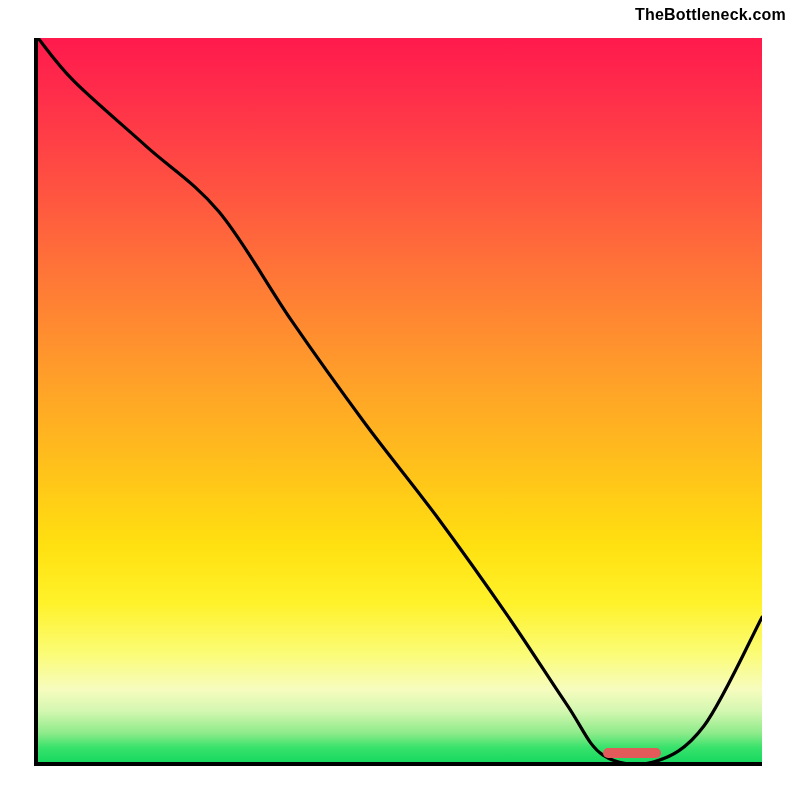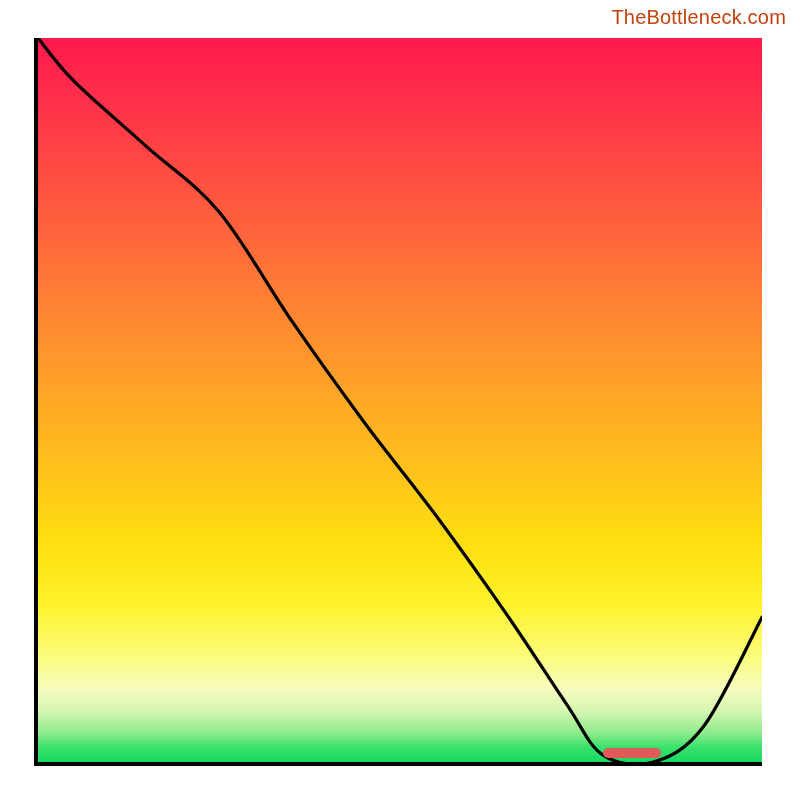--- a/index.html
+++ b/index.html
@@ -13,23 +13,23 @@
   }
   .container {
     position: relative;
     width: 800px;
     height: 800px;
   }
   .watermark {
     position: absolute;
     top: 6px;
     right: 14px;
-    font-size: 20px;
-    font-weight: 400;
-    color: #c2410c;
+    font-size: 16px;
+    font-weight: 700;
+    color: #000000;
     letter-spacing: 0.2px;
     z-index: 30;
   }
   .plot-area {
     position: absolute;
     left: 38px;
     top: 38px;
     width: 724px;
     height: 724px;
     background: #ffffff;

